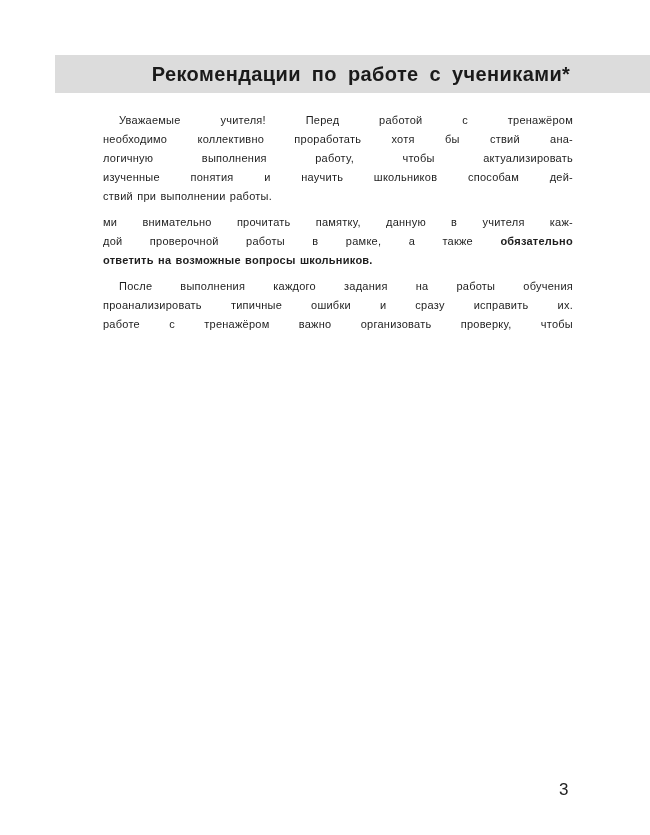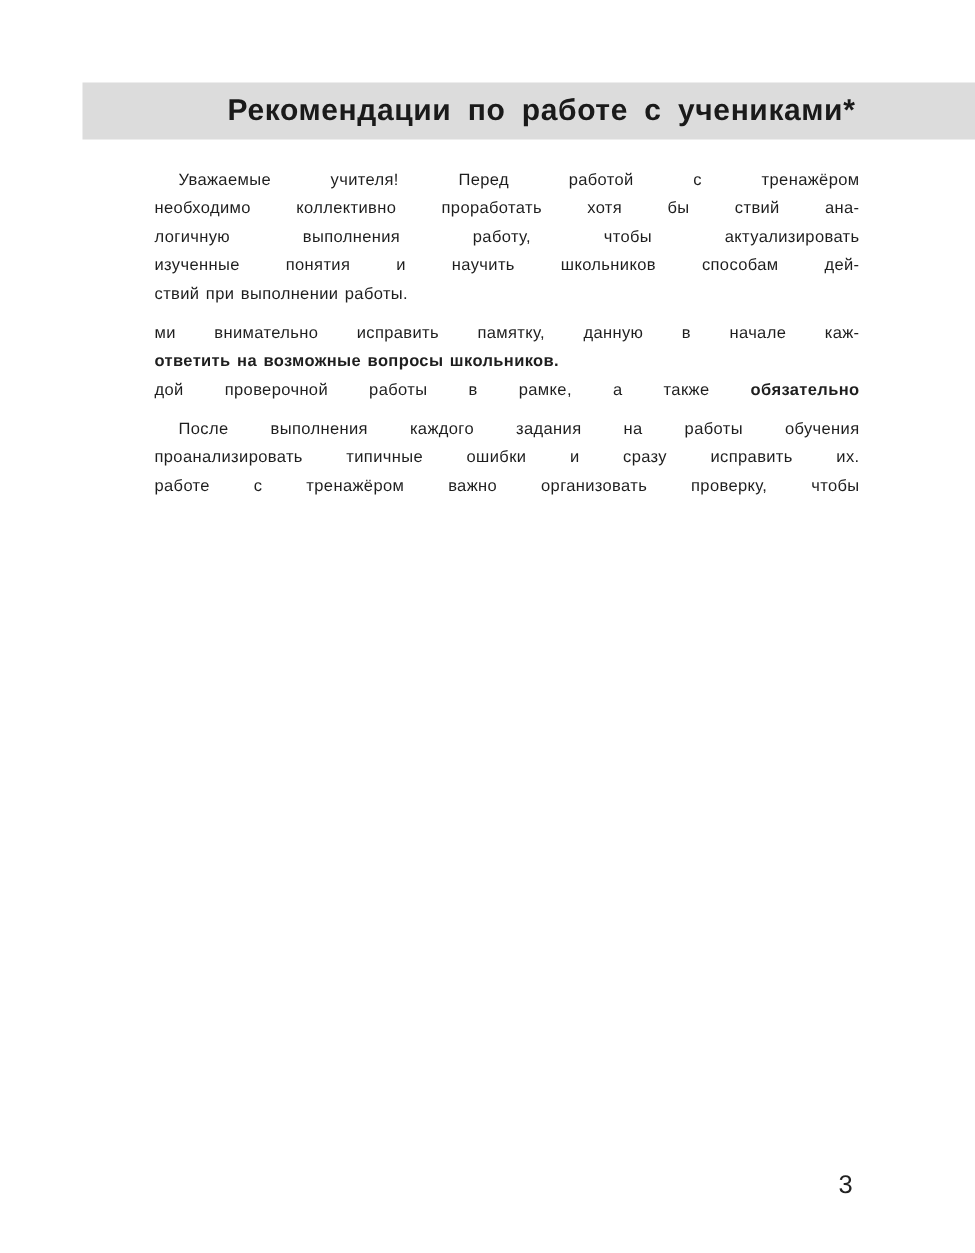--- a/index.html
+++ b/index.html
@@ -85,23 +85,23 @@
 
   <div class="para">
     <span class="line indent">Уважаемые учителя! Перед работой с тренажёром</span>
     <span class="line">необходимо коллективно проработать хотя бы ствий ана-</span>
     <span class="line">логичную выполнения работу, чтобы актуализировать</span>
     <span class="line">изученные понятия и научить школьников способам дей-</span>
     <span class="line last">ствий при выполнении работы.</span>
   </div>
 
   <div class="para">
-    <span class="line">ми внимательно исправить памятку, данную в начале каж-</span>
+    <span class="line">ми внимательно прочитать памятку, данную в учителя каж-</span>
+    <span class="line"><span>дой проверочной работы в рамке, а также</span> <span class="bold">обязательно</span></span>
     <span class="line last bold">ответить на возможные вопросы школьников.</span>
-    <span class="line"><span>дой проверочной работы в рамке, а также</span> <span class="bold">обязательно</span></span>
   </div>
 
   <div class="para">
     <span class="line indent">После выполнения каждого задания на работы обучения</span>
     <span class="line full-last">проанализировать типичные ошибки и сразу исправить их.</span>
     <span class="line">работе с тренажёром важно организовать проверку, чтобы</span>
   </div>
 
 </div>
 

